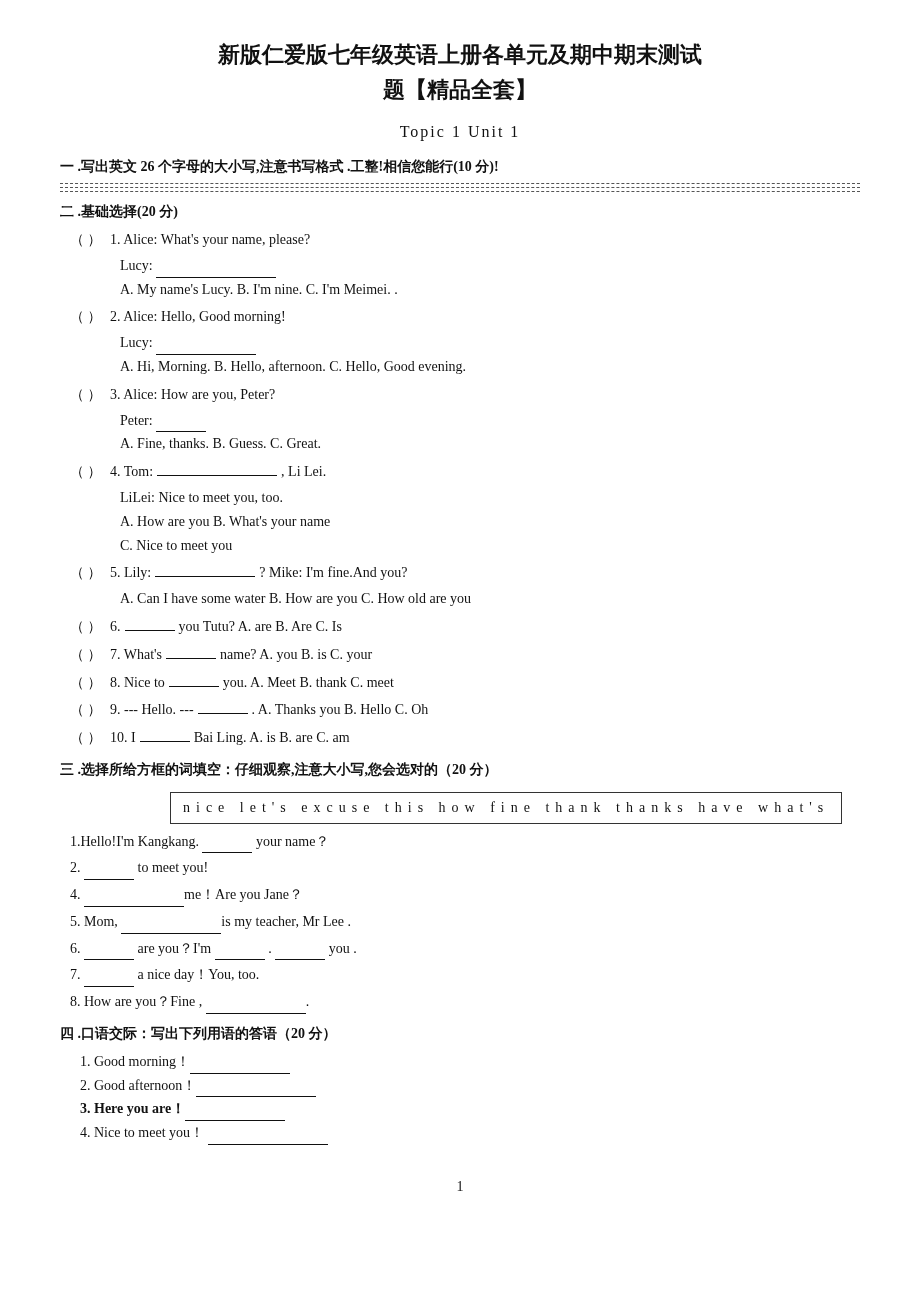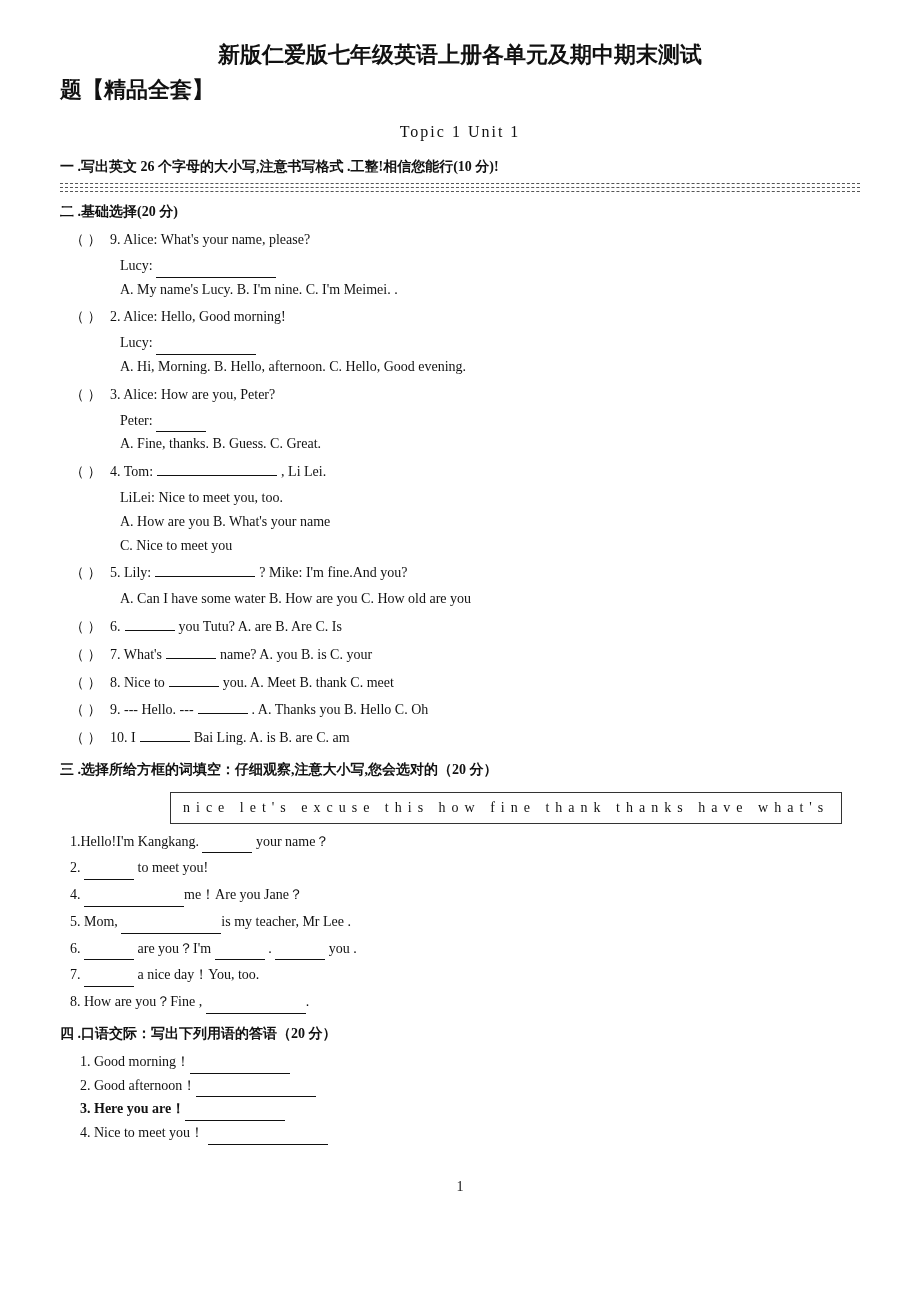--- a/index.html
+++ b/index.html
@@ -14,21 +14,21 @@
       line-height: 1.7;
     }
     .main-title {
       text-align: center;
       font-size: 22px;
       font-weight: bold;
       font-family: "SimHei", "黑体", sans-serif;
       line-height: 1.4;
     }
     .sub-title {
-      text-align: left;
+      text-align: center;
       font-size: 22px;
       font-weight: bold;
       font-family: "SimHei", "黑体", sans-serif;
       margin-bottom: 10px;
     }
     .topic-title {
       text-align: center;
       font-size: 16px;
       font-family: "Times New Roman", serif;
       font-weight: normal;
@@ -115,21 +115,21 @@
   <hr class="dashed-line">
   <hr class="dashed-line">
 </div>
 
 <div class="section">
   <div class="section-header">二 .基础选择(20 分)</div>
 
   <div class="question-block">
     <div class="q-line">
       <span class="q-paren">（ ）</span>
-      <span>9. Alice: What's your name, please?</span>
+      <span>1. Alice: What's your name, please?</span>
     </div>
     <div class="indent2">
       <span>Lucy: </span>
       <span class="blank-lg"></span>
     </div>
     <div class="indent2">
       A.  My name's Lucy.   B. I'm nine.   C. I'm Meimei.    .
     </div>
   </div>
 

